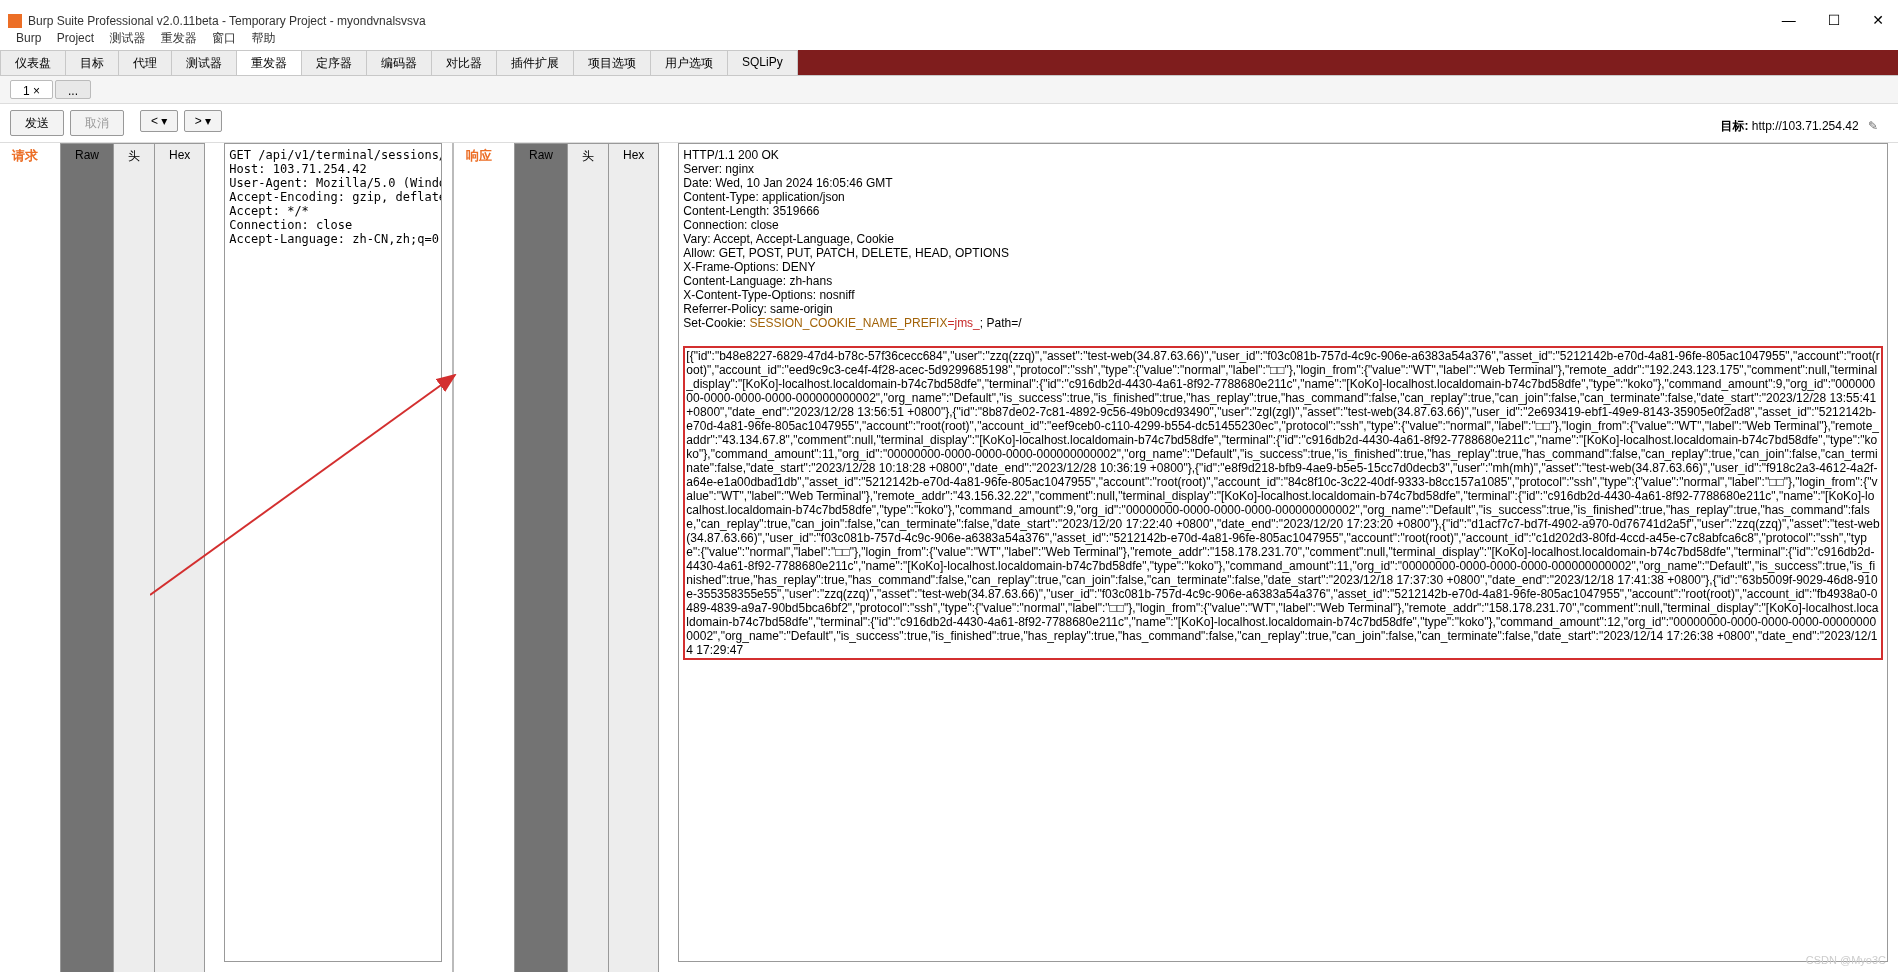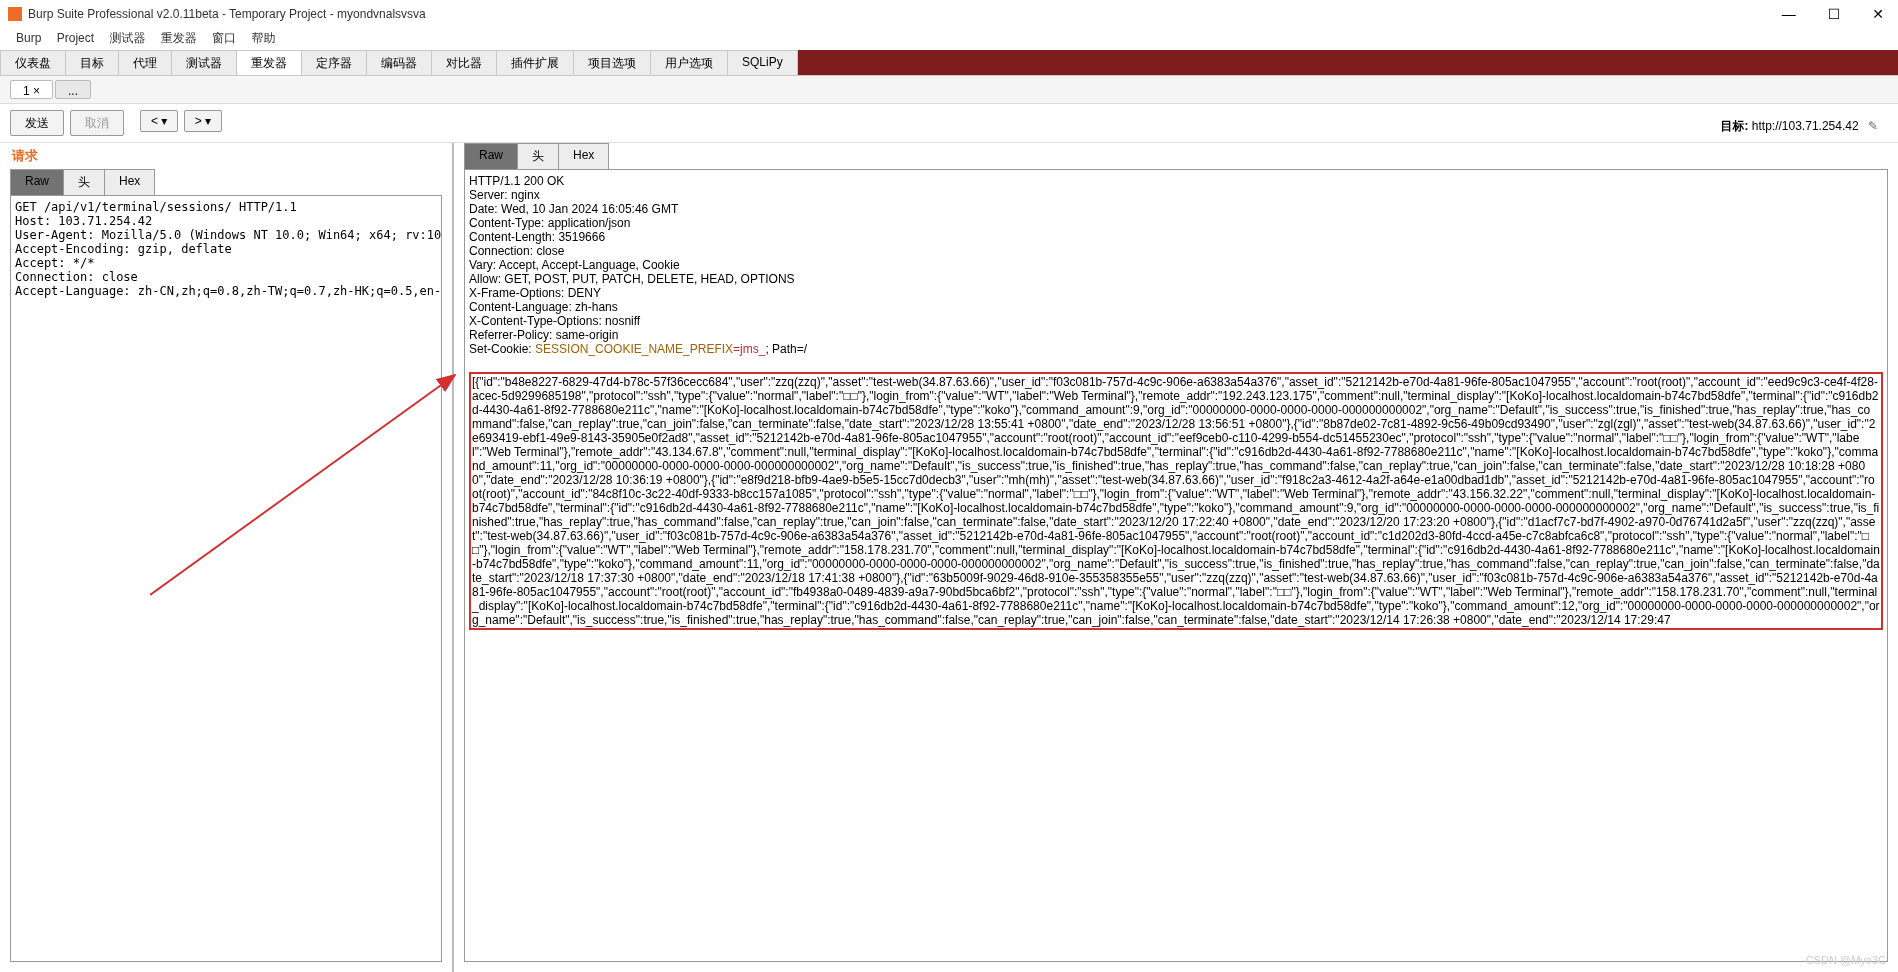--- a/index.html
+++ b/index.html
@@ -1,36 +1,36 @@
 <!DOCTYPE html>
 <html><head>
 <meta charset="utf-8">
 <style>
 *{margin:0;padding:0;box-sizing:border-box;font-family:"Microsoft YaHei",Arial,sans-serif;font-size:12px}
 body{background:#fff;width:1898px;height:972px;overflow:hidden;position:relative}
-.title-bar{height:28px;display:flex;align-items:center;padding:0 8px;background:#fff}
+.title-bar{height:28px;display:flex;align-items:flex-end;padding:0 8px;background:#fff}
 .title-bar-icon{width:14px;height:14px;background:#ec6e26;margin-right:6px;display:inline-block}
 .title-text{flex:1;color:#333}
 .win-ctrl{margin-left:20px;color:#000;font-size:14px;cursor:pointer;padding:0 6px}
 .menu-bar{height:22px;padding:2px 16px;color:#333}
 .menu-bar span{margin-right:12px;cursor:pointer}
 .main-tabs{display:flex;border-bottom:1px solid #c8c8c8;background:#7f1d1d;height:26px}
 .main-tab{padding:4px 14px;border:1px solid #c8c8c8;border-bottom:none;background:#ededed;cursor:pointer;margin-right:-1px}
 .main-tab.active{background:#fff;font-weight:normal}
 .sub-tabs{display:flex;background:#f5f5f5;padding:4px 10px;border-bottom:1px solid #ddd;height:28px}
 .sub-tab{padding:3px 12px;border:1px solid #bbb;background:#e8e8e8;cursor:pointer;border-radius:2px;margin-right:2px}
 .sub-tab.active{background:#fff}
 .action-bar{display:flex;padding:6px 10px;height:38px}
 .btn{padding:4px 14px;border:1px solid #999;background:#f3f3f3;cursor:pointer;margin-right:6px;border-radius:2px}
 .btn-group{margin-left:10px}
 .btn-sm{padding:3px 10px;border:1px solid #999;background:#f3f3f3;cursor:pointer;margin-right:2px;border-radius:2px}
 .target-bar{position:absolute;right:20px;top:118px;color:#000}
 .pencil{margin-left:6px;color:#666;cursor:pointer}
 .split-container{display:flex;height:calc(100% - 142px);border-top:1px solid #ddd}
-.pane{flex:1;display:flex;flex-direction:column;min-width:0}
+.pane{flex:1;display:flex;flex-direction:row;min-width:0}
 .pane-left{border-right:2px solid #bbb;flex:0 0 454px}
 .pane-header{color:#ec6e26;font-size:13px;padding:4px 12px;font-weight:bold}
 .sub-view-tabs{display:flex;padding:0 10px}
 .sv-tab{padding:4px 14px;border:1px solid #999;background:#ededed;cursor:pointer;border-bottom:none;margin-right:-1px}
 .sv-tab.active{background:#737373}
 .text-area{flex:1;border:1px solid #999;margin:0 10px 10px 10px;padding:4px;font-family:Consolas,monospace;font-size:12px;line-height:14px;overflow:auto;white-space:pre-wrap;word-break:break-all;background:#fff}
 .pane-left .text-area{white-space:pre}
 .resp-body{border:2px solid #d32f2f;margin-top:2px;padding:1px}
 .kw-cookie{color:#a16207}
 .kw-val{color:#c62828}
@@ -104,20 +104,21 @@
 Host: 103.71.254.42
 User-Agent: Mozilla/5.0 (Windows NT 10.0; Win64; x64; rv:109.0) Gecko/20100101 Firefox/116.0
 Accept-Encoding: gzip, deflate
 Accept: */*
 Connection: close
 Accept-Language: zh-CN,zh;q=0.8,zh-TW;q=0.7,zh-HK;q=0.5,en-US;q=0.3,en;q=0.2
 </div>
   </div>
 
   <div class="pane">
+    <div class="pane-header">响应</div>
     <div class="sub-view-tabs">
       <div class="sv-tab active">Raw</div>
       <div class="sv-tab">头</div>
       <div class="sv-tab">Hex</div>
     </div>
     <div class="text-area" id="resp-area"><div>HTTP/1.1 200 OK
 Server: nginx
 Date: Wed, 10 Jan 2024 16:05:46 GMT
 Content-Type: application/json
 Content-Length: 3519666

